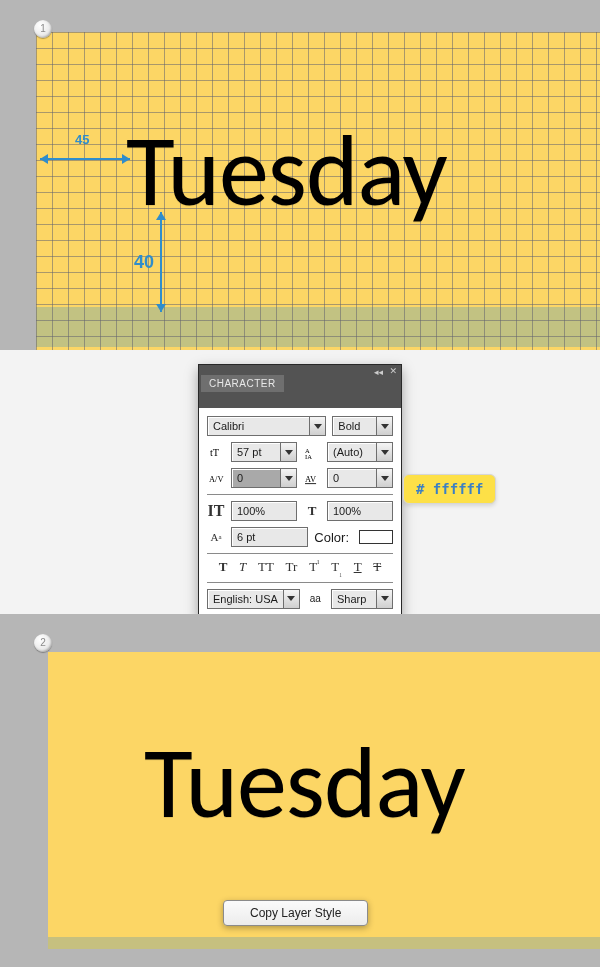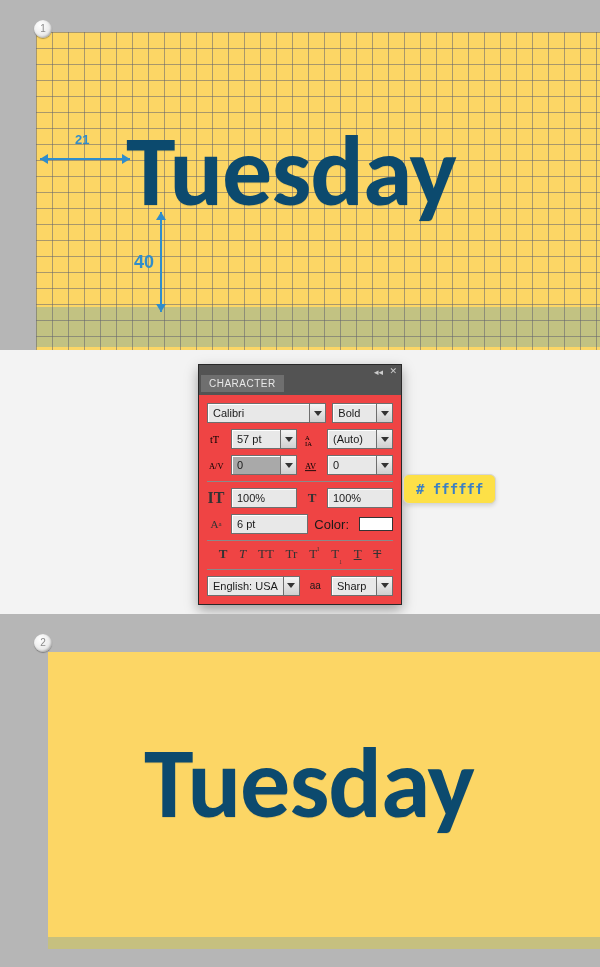--- a/index.html
+++ b/index.html
@@ -47,23 +47,23 @@
     position: absolute; inset: 0;
     background-image:
       linear-gradient(to right, rgba(100,100,110,.55) 1px, transparent 1px),
       linear-gradient(to bottom, rgba(100,100,110,.55) 1px, transparent 1px);
     background-size: 16px 16px;
   }
   .big-text {
     position: absolute;
     left: 90px; top: 78px;
     font-family: "Segoe UI", Calibri, Arial, sans-serif;
-    font-weight: 700;
+    font-weight: 400;
     font-size: 100px;
-    color: #0c4a6e;
+    color: #000000;
     letter-spacing: -1px;
     text-shadow: 0 1px 0 rgba(0,0,0,.08);
   }
   .measure-h {
     position:absolute; left:4px; top:120px; width:90px; height:20px;
     color:#2f8dcc; font-size:13px; font-weight:bold;
   }
   .measure-h .label { position:absolute; top:-20px; left:35px; font-family: "Segoe UI", Arial; }
   .arrow-h {
     position:absolute; top:6px; left:0; width:90px; height:2px;
@@ -99,21 +99,21 @@
   }
   .char-panel {
     width:204px; background:#535353; border:1px solid #282828;
     box-shadow:0 5px 12px rgba(0,0,0,.35);
     font-size:11px; color:#1a1a1a;
   }
   .panel-topbar { height:10px; background:#535353; position:relative; }
   .panel-topbar .flyout { position:absolute; right:18px; top:2px; color:#ccc; font-size:9px; }
   .panel-topbar .close  { position:absolute; right:4px; top:1px; color:#ccc; font-size:9px; }
   .panel-tab { display:inline-block; background:#6f6f6f; color:#e8e8e8; font-size:10px; padding:3px 8px; margin-left:2px; letter-spacing:.5px; }
-  .panel-body { background:#ef4444; padding:8px; }
+  .panel-body { background:#ffffff; padding:8px; }
   .row { display:flex; gap:6px; margin-bottom:6px; align-items:center; }
   .field {
     display:flex; align-items:center; background:#e8e8e8; border:1px solid #6e6e6e;
     height:20px; flex:1; box-shadow: inset 1px 1px 0 #fff;
   }
   .field.disabled { background:#a9a9a9; }
   .field .val { flex:1; padding:0 5px; font-size:11px; white-space:nowrap; overflow:hidden; }
   .dd-btn { width:16px; height:18px; border-left:1px solid #6e6e6e; background:linear-gradient(#f5f5f5,#cfcfcf); display:flex; align-items:center; justify-content:center; }
   .tri { width:0;height:0;border-left:4px solid transparent;border-right:4px solid transparent;border-top:5px solid #333; }
   .ic { width:18px; height:18px; display:flex; align-items:center; justify-content:center; font-size:12px; color:#333; font-family:Georgia, serif;}
@@ -153,37 +153,37 @@
 
 <div class="section1">
   <div class="badge">1</div>
   <div class="canvas1">
     <div class="yellow-bg"></div>
     <div class="yellow-dark"></div>
     <div class="grid"></div>
     <div class="big-text">Tuesday</div>
 
     <div class="measure-h">
-      <div class="label">21</div>
+      <div class="label">45</div>
       <div class="arrow-h"></div>
     </div>
     <div class="measure-v">
       <div class="label">40</div>
       <div class="arrow-v"></div>
     </div>
   </div>
 </div>
 
 <div class="section2">
   <div class="char-panel">
     <div class="panel-topbar">
       <span class="flyout">◂◂</span>
       <span class="close">✕</span>
     </div>
-    <div style="background:#535353; padding-bottom:3px;">
+    <div style="background:#535353; padding-bottom:16px;">
       <span class="panel-tab">CHARACTER</span>
     </div>
     <div class="panel-body">
 
       <div class="row">
         <div class="field" style="flex:2">
           <span class="val">Calibri</span>
           <span class="dd-btn">
               <span class="tri"></span>
             </span>
@@ -305,13 +305,14 @@
 
   <div class="color-callout"># ffffff</div>
 </div>
 
 <div class="section3">
   <div class="badge" style="top:20px;left:34px;">2</div>
   <div class="canvas3">
     <div class="big-text">Tuesday</div>
     <div class="lowbar"></div>
   </div>
+  <div class="contextmenu">Copy Layer Style</div>
 </div>
 
 </body></html>

